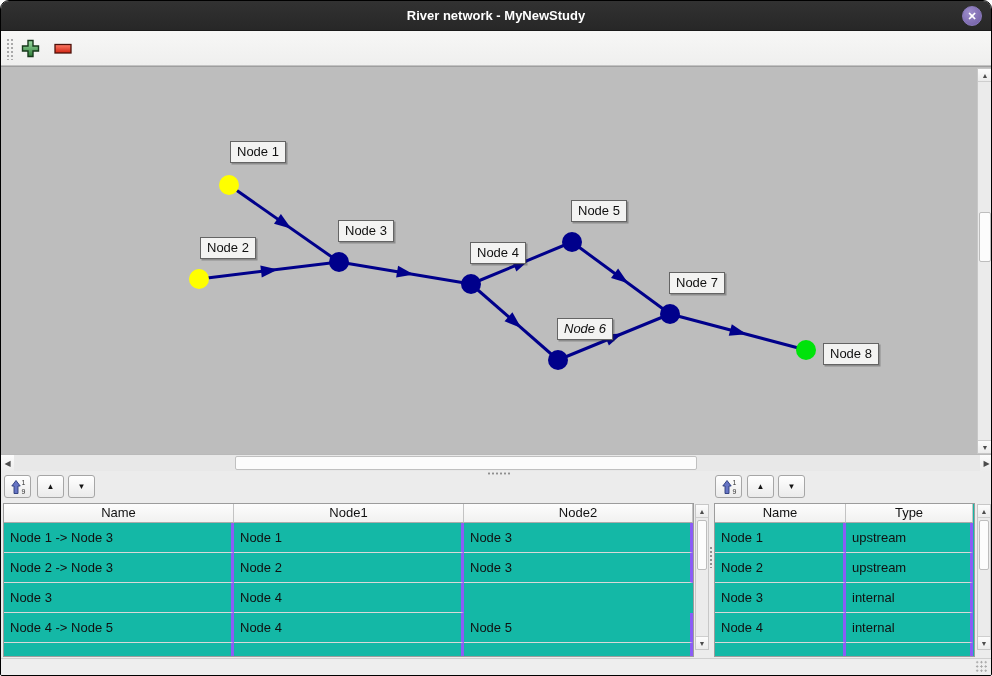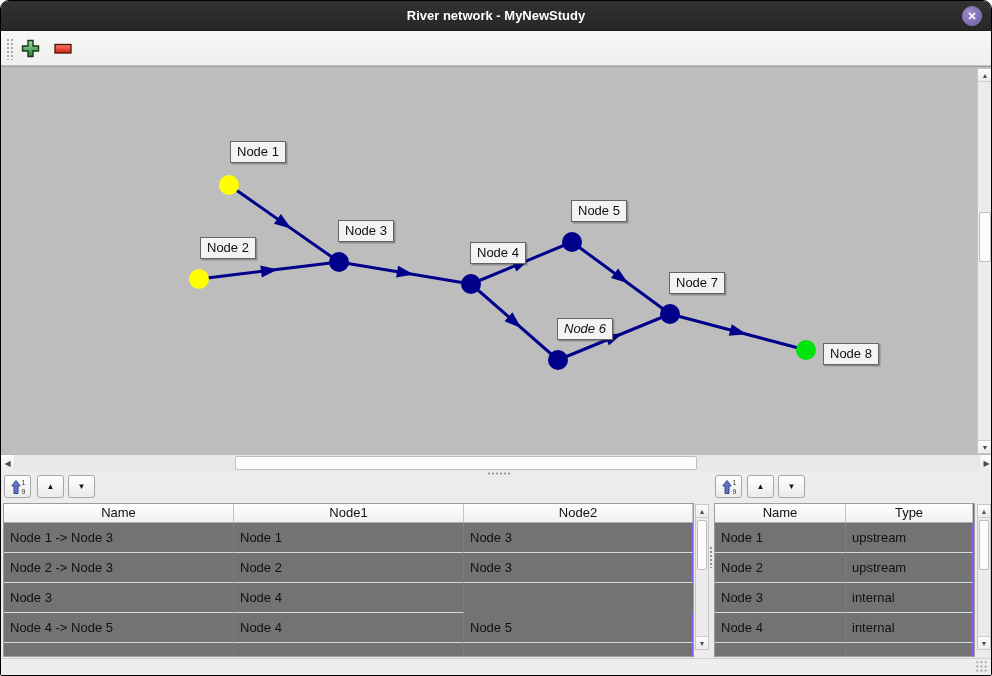--- a/index.html
+++ b/index.html
@@ -53,26 +53,26 @@
   
   .small-btn { position:absolute; top:474px; width:27px; height:23px; border:1px solid #a6a6a6;
                border-radius:3px; background:linear-gradient(#ffffff,#ebebeb); cursor:pointer;
                display:flex; align-items:center; justify-content:center; }
   .tri { font-size:8px; color:#141414; line-height:1; }
   .sort-ic { position:relative; width:16px; height:16px; }
   .sort-ic svg { position:absolute; left:1px; top:1px; }
   .sort-d { position:absolute; right:0; font-size:7px; color:#333; line-height:7px; }
   .sort-d.t { top:0; } .sort-d.b { bottom:0; }
   
-  .dtable { position:absolute; top:502px; background:#737373; border:1px solid #9c9c9c; overflow:hidden; }
+  .dtable { position:absolute; top:502px; background:#14b8a6; border:1px solid #9c9c9c; overflow:hidden; }
   .trow { display:grid; }
   .ltable .trow { grid-template-columns:230px 230px 229px; }
   .rtable .trow { grid-template-columns:131px 127px; }
   .tcell { height:30px; line-height:29px; padding:0 6px; font-size:13px; color:#111;
-           border-right:1px solid #8b5cf6; border-bottom:1px solid #d8d8d8;
+           border-right:3px solid #8b5cf6; border-bottom:1px solid #d8d8d8;
            white-space:nowrap; overflow:hidden; }
   .thead .tcell { height:19px; line-height:18px; text-align:center;
                   background:linear-gradient(#fdfdfd,#f1f1f0);
                   border-right:1px solid #c3c3c3; border-bottom:1px solid #ababab; }
   
   .statusbar { position:absolute; left:0; right:0; top:657px; bottom:0; background:#eeeeee;
                border-top:1px solid #cfcfcf; }
   .grip { position:absolute; right:3px; bottom:2px; width:13px; height:13px;
           background-image:radial-gradient(circle, #a7a7a7 1px, transparent 1.2px);
           background-size:4.3px 4.3px; }

